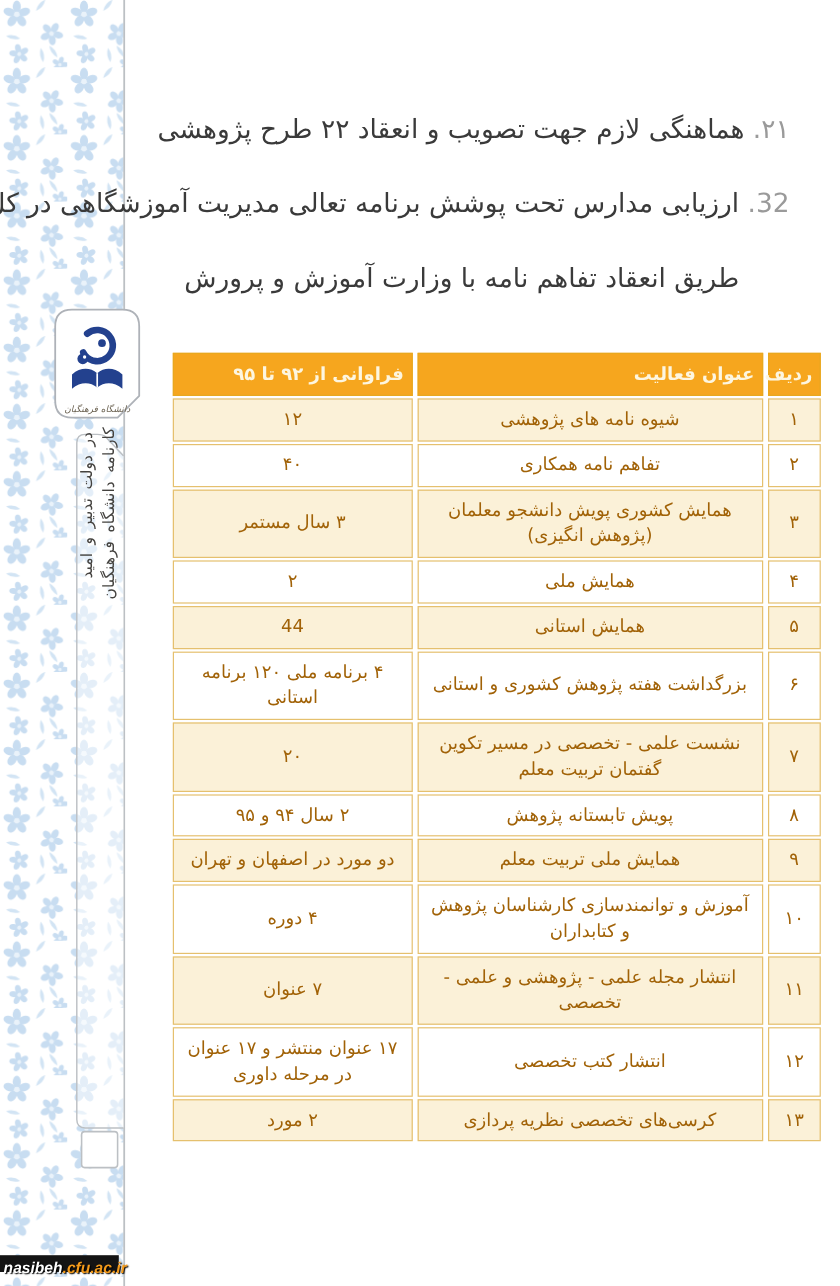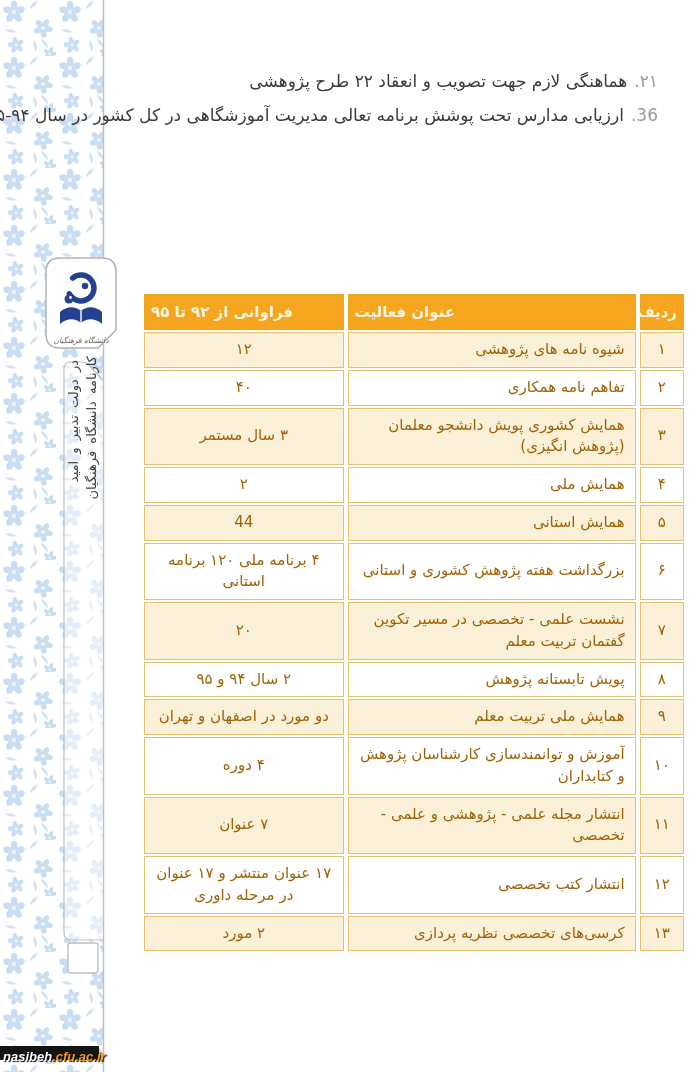--- a/index.html
+++ b/index.html
@@ -7,46 +7,46 @@
     width:700px;height:1072px;position:relative;overflow:hidden;
     background:#ffffff;
     font-family:"DejaVu Sans",sans-serif;
   }
   .deco{position:absolute;left:0;top:0;z-index:0;}
 
   
   .intro{position:absolute;top:64px;left:108px;right:12px;z-index:1;}
   .iline{
     direction:rtl;text-align:right;white-space:nowrap;
-    font-size:17px;line-height:34px;color:#3a3a3a;
+    font-size:22px;line-height:34px;color:#3a3a3a;margin-top:28px;
   }
   .iline .num{color:#9a9a9a;margin-left:7px;}
   .ind1{padding-right:30px;}
   .ind2{padding-right:72px;}
 
   
   .tablewrap{position:absolute;top:292px;left:140px;z-index:1;}
   table.activity{
     border-collapse:separate;border-spacing:4px 2px;
     width:548px;table-layout:fixed;direction:rtl;background:#ffffff;
   }
   col.c-no{width:44px;}
   col.c-act{width:286px;}
   col.c-freq{width:198px;}
   table.activity th{
     background:#F6A61E;color:#FDF6E0;border:1px solid #E8A81E;
-    font-size:15px;font-weight:bold;padding:8px 6px;text-align:left;
-  }
-  table.activity th.act-h{text-align:left;}
+    font-size:15px;font-weight:bold;padding:8px 6px;text-align:right;
+  }
+  table.activity th.act-h{text-align:right;}
   table.activity td{
     border:1px solid #E5C06E;font-size:15px;color:#a16207;
     padding:6px 10px;line-height:1.45;vertical-align:middle;
   }
   table.activity td.no{text-align:center;padding:6px 2px;}
-  table.activity td.act{text-align:right;}
+  table.activity td.act{text-align:center;}
   table.activity td.freq{text-align:center;}
   table.activity tbody tr:nth-child(odd) td{background:#FBF1D8;}
   table.activity tbody tr:nth-child(even) td{background:#ffffff;}
 
   
   .vtext{
     position:absolute;width:312px;height:20px;z-index:1;
     transform-origin:0 0;transform:rotate(-90deg) translateX(-312px);
     direction:rtl;text-align:right;white-space:nowrap;
     font-size:13px;color:#44423f;letter-spacing:.5px;word-spacing:3px;
@@ -113,21 +113,22 @@
   <text x="81" y="343" font-size="7.5" text-anchor="middle" fill="#6a6150" direction="rtl" font-style="italic">دانشگاه فرهنگیان</text>
 
   <rect x="68" y="943" width="30" height="30" rx="2.5" fill="#ffffff" stroke="#bcc0c4" stroke-width="1.3"></rect>
 </svg>
 
 <div class="vtext" id="vt1">کارنامه دانشگاه فرهنگیان</div>
 <div class="vtext" id="vt2">در دولت تدبیر و امید</div>
 
 <div class="intro">
   <div class="iline ind1"><span class="num">۲۱.</span><span>هماهنگی لازم جهت تصویب و انعقاد ۲۲ طرح پژوهشی</span></div>
-  <div class="iline ind1"><span class="num">36.</span><span>ارزیابی مدارس تحت پوشش برنامه تعالی مدیریت آموزشگاهی در کل کشور در سال ۹۴-۹۵ از</span></div>
+  <div class="iline ind1"><span class="num">32.</span><span>ارزیابی مدارس تحت پوشش برنامه تعالی مدیریت آموزشگاهی در کل کشور در سال ۹۴-۹۵ از</span></div>
+  <div class="iline ind2"><span>طریق انعقاد تفاهم نامه با وزارت آموزش و پرورش</span></div>
 </div>
 
 <div class="tablewrap">
   <table class="activity" dir="rtl">
     <colgroup>
         <col class="c-no">
         <col class="c-act">
         <col class="c-freq">
       </colgroup>
     <thead>

